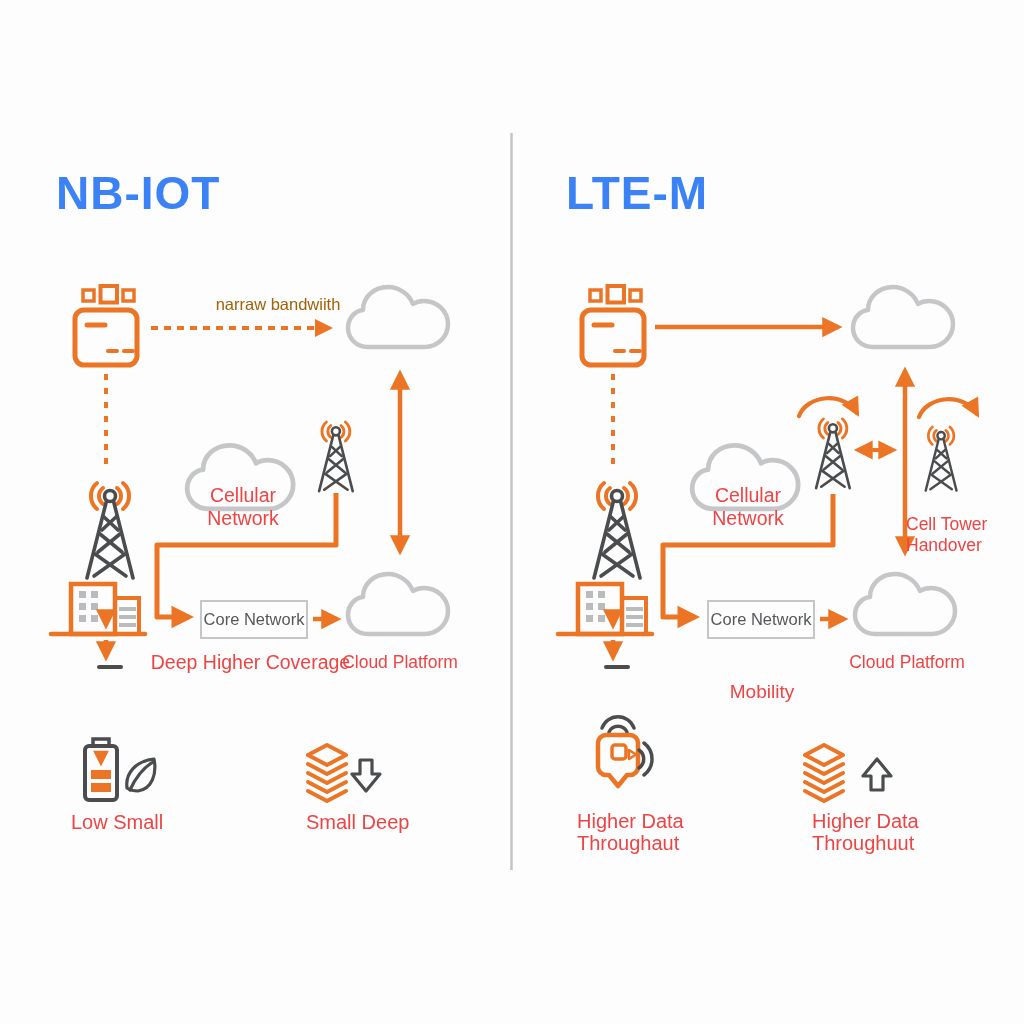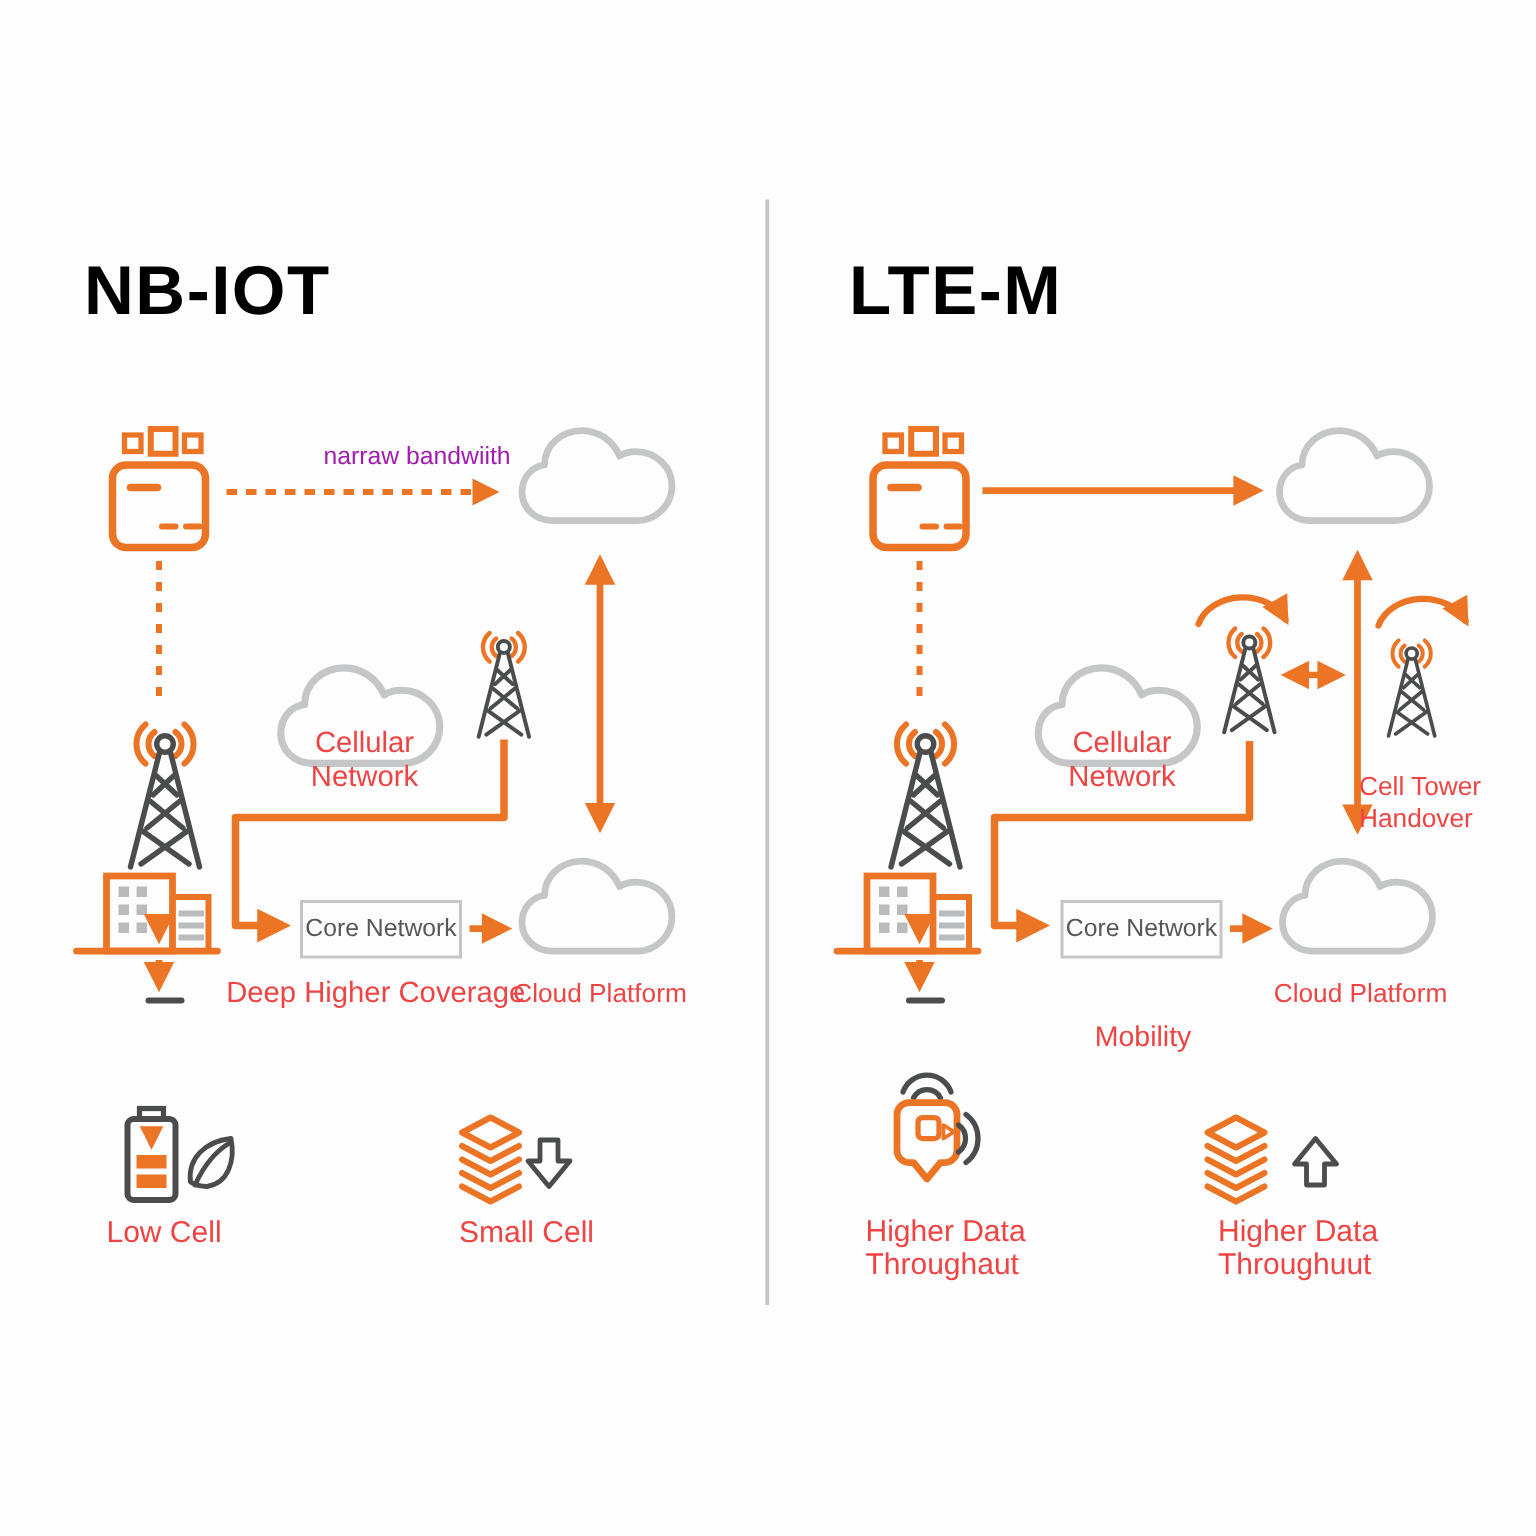--- a/index.html
+++ b/index.html
@@ -1,21 +1,21 @@
 <!DOCTYPE html>
 <html><head>
 <meta charset="utf-8">
 <style>
   html,body{margin:0;padding:0;background:#ffffff;}
   .stage{position:relative;width:1024px;height:1024px;background:#fdfdfd;overflow:hidden;
          font-family:"Liberation Sans",sans-serif;color:#55575a;}
   .stage svg{position:absolute;left:0;top:0;}
-  .title{position:absolute;font-size:46px;font-weight:700;color:#000000;letter-spacing:1px;white-space:nowrap;}
+  .title{position:absolute;font-size:46px;font-weight:700;color:#3b82f6;letter-spacing:1px;white-space:nowrap;}
   .lbl{position:absolute;color:#ef4444;}
-  .orange{color:#a21caf;}
+  .orange{color:#a16207;}
   .corebox{position:absolute;width:104px;height:35px;border:2.5px solid #c5c6c8;background:#fdfdfd;
            display:flex;align-items:center;justify-content:center;font-size:16.5px;color:#55575a;white-space:nowrap;}
 </style>
 </head>
 <body>
 
 <div class="stage">
 
   <svg width="1024" height="1024" viewBox="0 0 1024 1024">
     <defs>
@@ -171,18 +171,18 @@
   <div class="corebox" style="left:707px;top:600px;">Core Network</div>
 
   <div class="lbl" style="left:906px;top:514px;width:96px;font-size:17.5px;line-height:1.22;">Cell Tower Handover</div>
 
   <div class="lbl" style="left:143px;top:651px;width:215px;text-align:center;font-size:19.5px;white-space:nowrap;">Deep Higher Coverage</div>
   <div class="lbl" style="left:712px;top:650px;width:100px;text-align:center;font-size:19px;margin-top:31px;">Mobility</div>
 
   <div class="lbl" style="left:338px;top:652px;width:124px;text-align:center;font-size:17.5px;">Cloud Platform</div>
   <div class="lbl" style="left:845px;top:652px;width:124px;text-align:center;font-size:17.5px;">Cloud Platform</div>
 
-  <div class="lbl" style="left:71px;top:811px;font-size:20px;white-space:nowrap;">Low Cell</div>
-  <div class="lbl" style="left:306px;top:811px;font-size:20px;white-space:nowrap;">Small Cell</div>
+  <div class="lbl" style="left:71px;top:811px;font-size:20px;white-space:nowrap;">Low Small</div>
+  <div class="lbl" style="left:306px;top:811px;font-size:20px;white-space:nowrap;">Small Deep</div>
   <div class="lbl" style="left:577px;top:810px;width:122px;font-size:20px;line-height:1.12;">Higher Data Throughaut</div>
   <div class="lbl" style="left:812px;top:810px;width:122px;font-size:20px;line-height:1.12;">Higher Data Throughuut</div>
 
 </div>
 
 </body></html>

